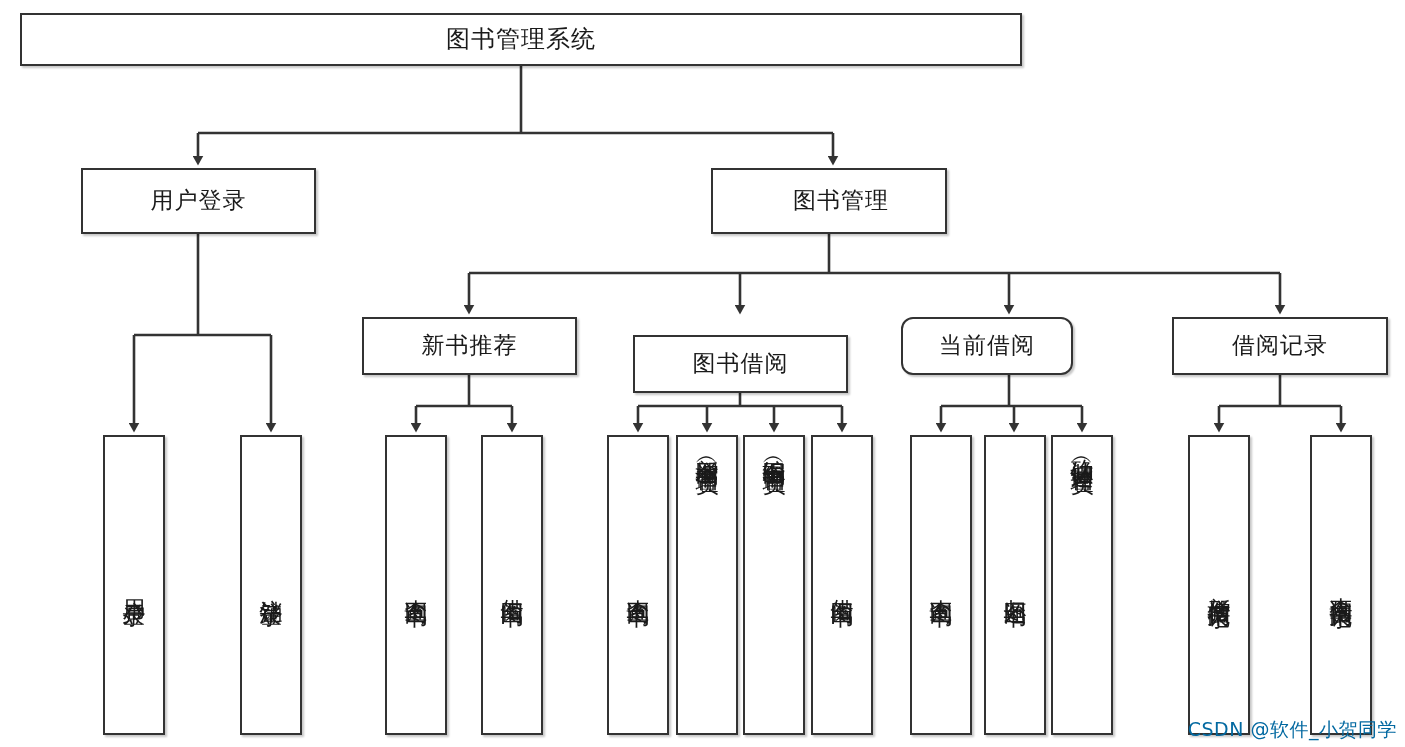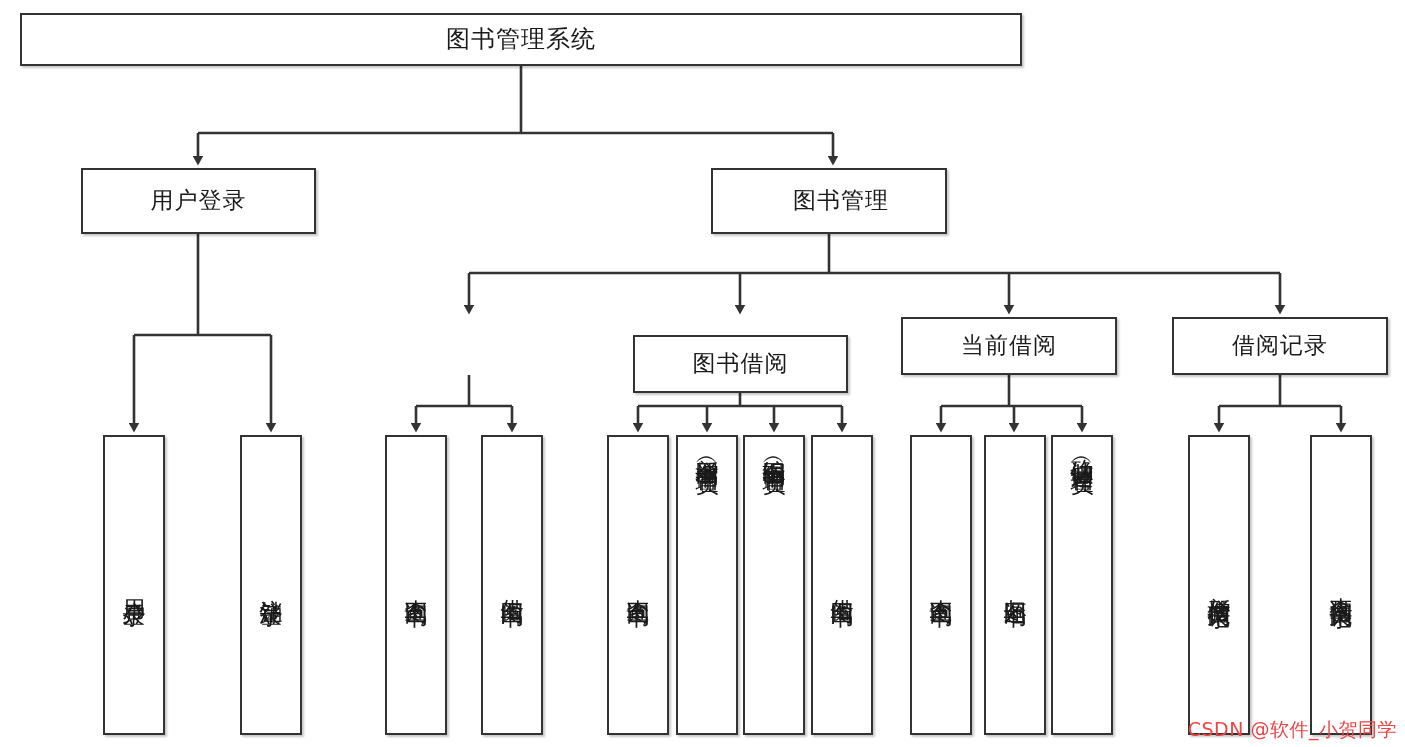--- a/index.html
+++ b/index.html
@@ -72,21 +72,21 @@
   }
   .leaf-inner.top {
     align-items: flex-start;
     padding-top: 4px;
   }
   #watermark {
     position: absolute;
     right: 8px;
     bottom: 4px;
     font-size: 19px;
-    color: #ef4444;
+    color: #0369a1;
     letter-spacing: 0.5px;
     z-index: 6;
     white-space: nowrap;
     font-family: "DejaVu Sans", "Liberation Sans", sans-serif;
   }
 </style>
 </head>
 <body>
 
 <div id="canvas">
@@ -148,26 +148,29 @@
   </div>
 
   <div class="node horiz" style="left:81px; top:168px; width:235px; height:66px;">
     <span>用户登录</span>
   </div>
 
   <div class="node horiz" style="left:711px; top:168px; width:236px; height:66px;padding-left:24px;">
     <span>图书管理</span>
   </div>
 
+  <div class="node horiz" style="left:362px; top:317px; width:215px; height:58px;">
+    <span>新书推荐</span>
+  </div>
 
   <div class="node horiz" style="left:633px; top:335px; width:215px; height:58px;">
     <span>图书借阅</span>
   </div>
 
-  <div class="node horiz" style="left:901px; top:317px; width:216px; height:58px;">
+  <div class="node horiz" style="left:901px; top:317px; width:172px; height:58px;border-radius:12px;">
     <span>当前借阅</span>
   </div>
 
   <div class="node horiz" style="left:1172px; top:317px; width:216px; height:58px;text-align:center;">
     <span>借阅记录</span>
   </div>
 
   <div class="node leaf" style="left:103px; top:435px; width:62px; height:300px;">
     <div class="leaf-inner">
       <span class="vtext">用户登录</span>

